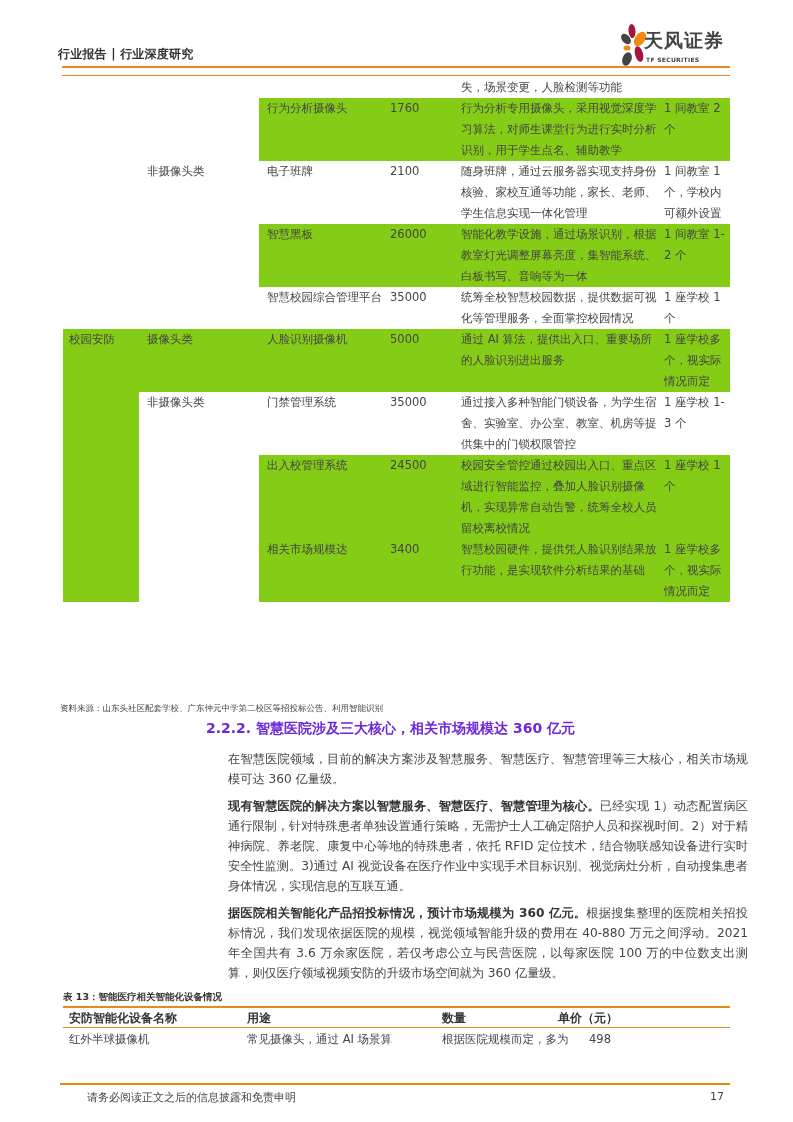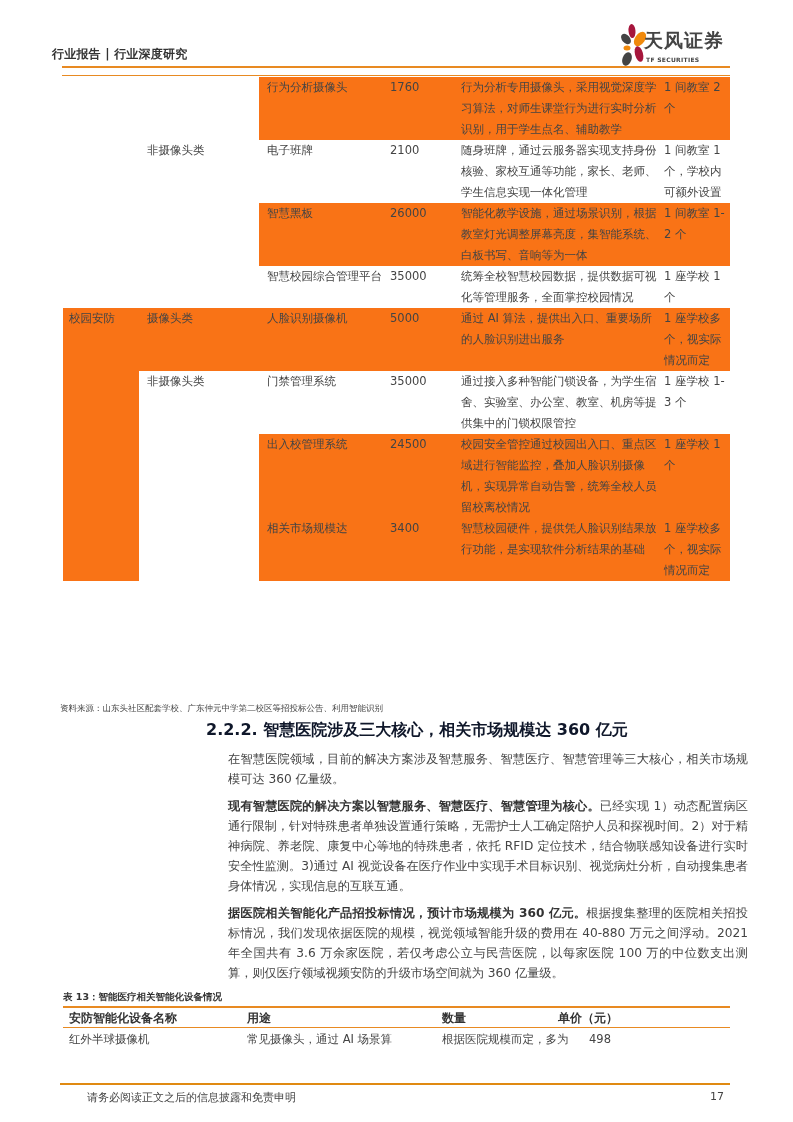--- a/index.html
+++ b/index.html
@@ -1,36 +1,36 @@
 <!DOCTYPE html>
 <html><head>
 <meta charset="utf-8">
 <style>
   html, body { margin:0; padding:0; background:#fff; }
   body { width:793px; height:1122px; position:relative; overflow:hidden;
          font-family:"DejaVu Sans","Liberation Sans",sans-serif; color:#333; }
-  .header-title { position:absolute; left:52px; top:46px; font-size:12px; font-weight:bold; color:#333; letter-spacing:0.2px; }
+  .header-title { position:absolute; left:58px; top:46px; font-size:12px; font-weight:bold; color:#333; letter-spacing:0.2px; }
   .header-rule1 { position:absolute; left:62px; top:66px; width:668px; height:2px; background:#e88a22; }
   .header-rule2 { position:absolute; left:62px; top:75px; width:668px; height:1px; background:#e88a22; }
   .logo { position:absolute; left:621px; top:23px; width:120px; height:46px; }
   .logo-text { position:absolute; left:644px; top:28px; font-size:19px; font-weight:bold; color:#444; letter-spacing:1px; }
   .logo-sub { position:absolute; left:646px; top:56px; font-size:6px; font-weight:bold; color:#444; letter-spacing:0.3px; }
 
   table.t12 { position:absolute; left:63px; top:77px; width:667px; border-collapse:collapse; font-size:11.5px; color:#444; }
   table.t12 td { vertical-align:top; padding:0; line-height:21px; }
   .c1 { width:70px; padding-left:6px !important; }
   .c2 { width:112px; padding-left:8px !important; }
   .c3 { width:117px; padding-left:8px !important; }
   .c4 { width:63px; padding-left:6px !important; }
   .c5 { width:197px; padding-left:8px !important; }
   .c6 { padding-left:6px !important; }
-  .g { background:#f97316; }
+  .g { background:#84cc16; }
 
   .source { position:absolute; left:60px; top:703px; font-size:8.5px; color:#444; }
-  .section-h { position:absolute; left:206px; top:720px; font-size:16px; font-weight:bold; color:#0f172a; }
+  .section-h { position:absolute; left:206px; top:720px; font-size:14px; font-weight:bold; color:#6d28d9; }
   .para { position:absolute; left:210px; width:520px; font-size:12.2px; line-height:20px; color:#444; text-align:justify;margin-left:18px; }
   .para b { color:#333; }
   .p1 { top:749px; } .p2 { top:796px; } .p3 { top:903px; }
 
   .tcap { position:absolute; left:63px; top:991px; font-size:9.5px; font-weight:bold; color:#333; }
   .t13-rule-top { position:absolute; left:63px; top:1006px; width:667px; height:2px; background:#e88a22; }
   .t13-rule-mid { position:absolute; left:63px; top:1027px; width:667px; height:1px; background:#e88a22; }
   .t13-row { position:absolute; left:63px; width:667px; font-size:11.5px; color:#444; }
   .t13-row span { position:absolute; top:0; white-space:nowrap; }
   .t13-head { top:1010px; font-weight:bold; color:#333; font-size:12px; }
@@ -52,20 +52,28 @@
   <ellipse cx="18" cy="31" rx="4" ry="8" fill="#a6163c" transform="rotate(-15 18 31)"></ellipse>
   <ellipse cx="6" cy="36" rx="4.5" ry="7" fill="#444" transform="rotate(20 6 36)"></ellipse>
 </svg>
 <div class="logo-text">天风证券</div>
 <div class="logo-sub">TF SECURITIES</div>
 <div class="header-rule1"></div>
 <div class="header-rule2"></div>
 
 <table class="t12">
   <tbody id="t12body">
+      <tr>
+        <td class="c1"></td>
+        <td class="c2"></td>
+        <td class="c3"></td>
+        <td class="c4"></td>
+        <td class="c5">失，场景变更，人脸检测等功能</td>
+        <td class="c6"></td>
+      </tr>
       <tr>
         <td class="c1"></td>
         <td class="c2"></td>
         <td class="c3 g">行为分析摄像头</td>
         <td class="c4 g">1760</td>
         <td class="c5 g">行为分析专用摄像头，采用视觉深度学习算法，对师生课堂行为进行实时分析识别，用于学生点名、辅助教学</td>
         <td class="c6 g">1 间教室 2 个</td>
       </tr>
       <tr>
         <td class="c1"></td>

